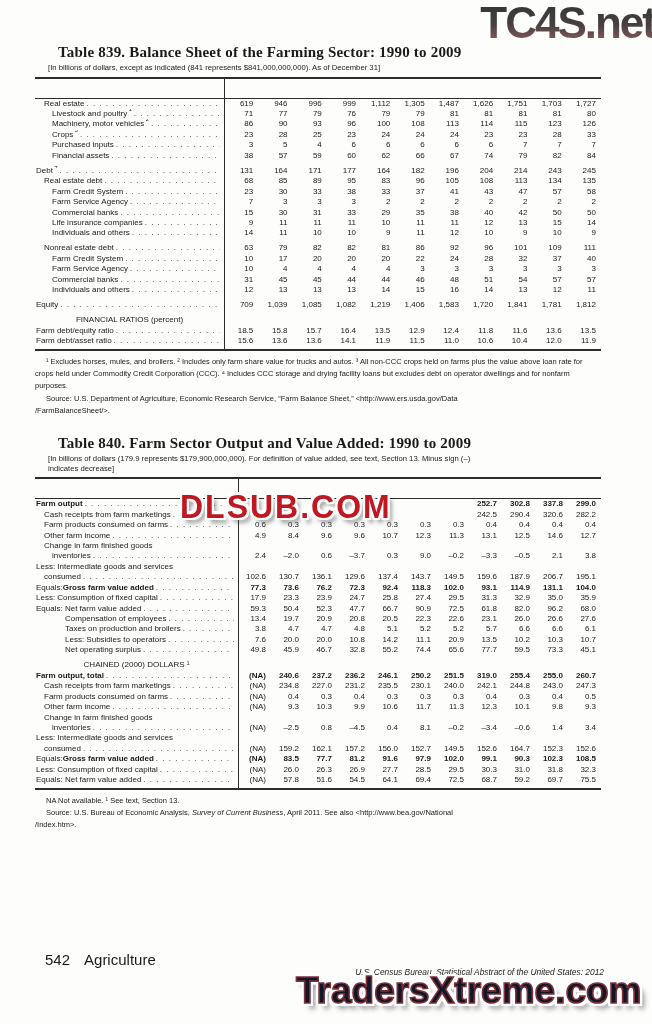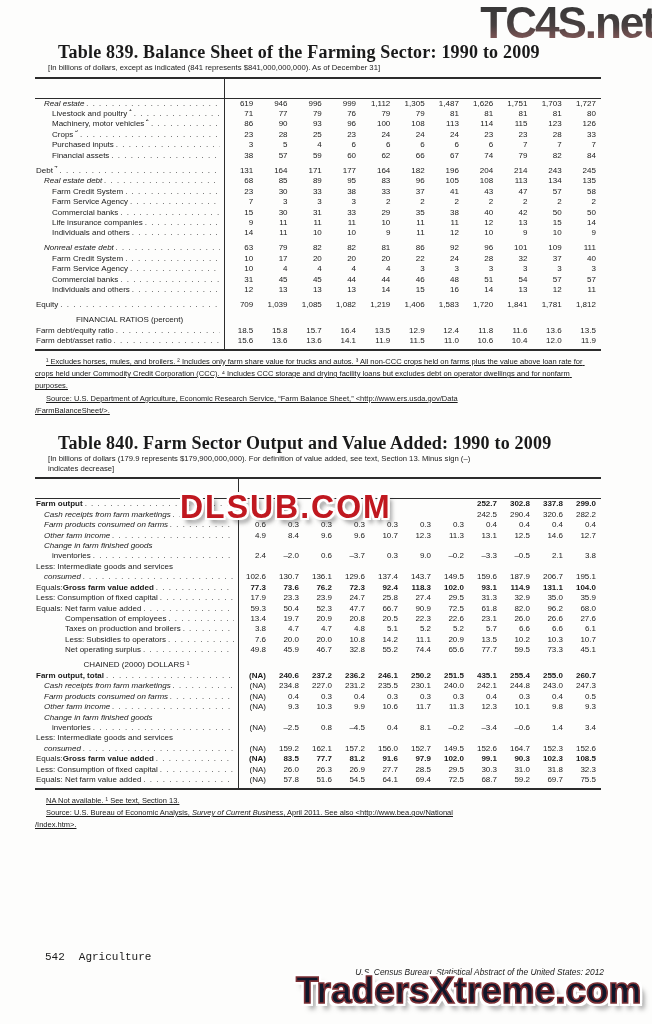--- a/index.html
+++ b/index.html
@@ -3,48 +3,48 @@
 <meta charset="utf-8">
 <style>
   html,body{margin:0;padding:0;}
   body{
     width:652px;height:1024px;position:relative;background:#fdfdfc;
     font-family:"Liberation Sans","DejaVu Sans",sans-serif;color:#1a1a1a;
     overflow:hidden;
   }
   .sectionblock{position:absolute;left:35px;width:566px;}
   .t-title{font-family:"Liberation Serif","DejaVu Serif",serif;font-weight:bold;
-    font-size:18px;line-height:15px;margin:0 0 0 23px;letter-spacing:.2px;}
+    font-size:15px;line-height:15px;margin:0 0 0 23px;letter-spacing:.2px;}
   .t-note{font-size:7.7px;line-height:9.6px;margin:3px 0 4px 13px;white-space:pre-wrap;}
   
   .tbl{position:relative;border-top:2px solid #2c2c2c;border-bottom:2px solid #2c2c2c;
     padding-bottom:2px;font-size:8px;}
   .thead{display:flex;border-bottom:1px solid #2c2c2c;height:19px;line-height:19px;flex-direction:column;}
   .stub{width:189px;display:flex;overflow:hidden;box-sizing:border-box;}
   .t840 .stub{width:203px;}
   .head-item{display:block;text-align:center;}
   .cell{width:34.27px;text-align:right;padding-right:5px;box-sizing:border-box;overflow:hidden;}
   .t840 .cell{width:33px;}
   .trow{display:flex;height:10.45px;line-height:10.45px;white-space:nowrap;}
   .gap{margin-top:4.6px;}
   .centerhead{display:block;text-align:center;width:189px;}
   .t840 .centerhead{width:203px;}
-  .ind0{padding-left:1px;}.ind1{padding-left:9px;font-style:italic;}.ind2{padding-left:17px;}.ind3{padding-left:30px;}
+  .ind0{padding-left:1px;}.ind1{padding-left:9px;}.ind2{padding-left:17px;}.ind3{padding-left:30px;}
   .lead{flex:1;overflow:hidden;margin:0 4px 0 2px;color:#1a1a1a;}
   .lead::after{content:". . . . . . . . . . . . . . . . . . . . . . . . . . . . . . . . . . . . . . . . . . . . . . . .";
     letter-spacing:1px;}
   .b{font-weight:bold;}
   sup{font-size:5.5px;line-height:0;}
   .vline{position:absolute;top:0;bottom:0;width:1px;background:#2c2c2c;left:189px;}
   .t840 .vline{left:203px;}
   .foot{font-size:7.5px;line-height:12.4px;margin:5px 0 0 0;}
-  .foot p{margin:0;text-indent:11px;white-space:pre-wrap;text-decoration:underline;}
+  .foot p{margin:0;text-indent:11px;white-space:pre-wrap;}
   .ital{font-style:italic;}
   
-  #page-footer{position:absolute;left:45px;top:951px;font-size:11px;font-family:Liberation Mono, monospace;}
+  #page-footer{position:absolute;left:45px;top:951px;font-size:15px;}
   #page-footer .num{margin-right:14px;}
   #imprint{position:absolute;right:48px;top:967px;font-size:8.4px;color:#222;font-style:italic;}
   
   .wm{position:absolute;font-weight:bold;z-index:6;pointer-events:none;}
   #wm-top{top:0px;right:-3px;font-size:44px;letter-spacing:-2px;line-height:46px;
     background:linear-gradient(#383838 15%,#474040 55%,#8a5a5a 90%,#a77f7f 100%);
     -webkit-background-clip:text;background-clip:text;color:transparent;
     -webkit-text-fill-color:transparent;}
   #wm-mid{top:487px;left:180px;font-size:32px;letter-spacing:2px;line-height:38px;
     color:#c01820;font-weight:800;transform:scaleY(1.05);
@@ -714,21 +714,21 @@
           <span class="b">Farm output, total</span>
           <span class="lead"></span>
         </div>
         <div class="cell b">(NA)</div>
         <div class="cell b">240.6</div>
         <div class="cell b">237.2</div>
         <div class="cell b">236.2</div>
         <div class="cell b">246.1</div>
         <div class="cell b">250.2</div>
         <div class="cell b">251.5</div>
-        <div class="cell b">435.1</div>
+        <div class="cell b">319.0</div>
         <div class="cell b">255.4</div>
         <div class="cell b">255.0</div>
         <div class="cell b">260.7</div>
       </div>
       <div class="trow">
         <div class="stub ind1">
           <span>Cash receipts from farm marketings</span>
           <span class="lead"></span>
         </div>
         <div class="cell">(NA)</div>

